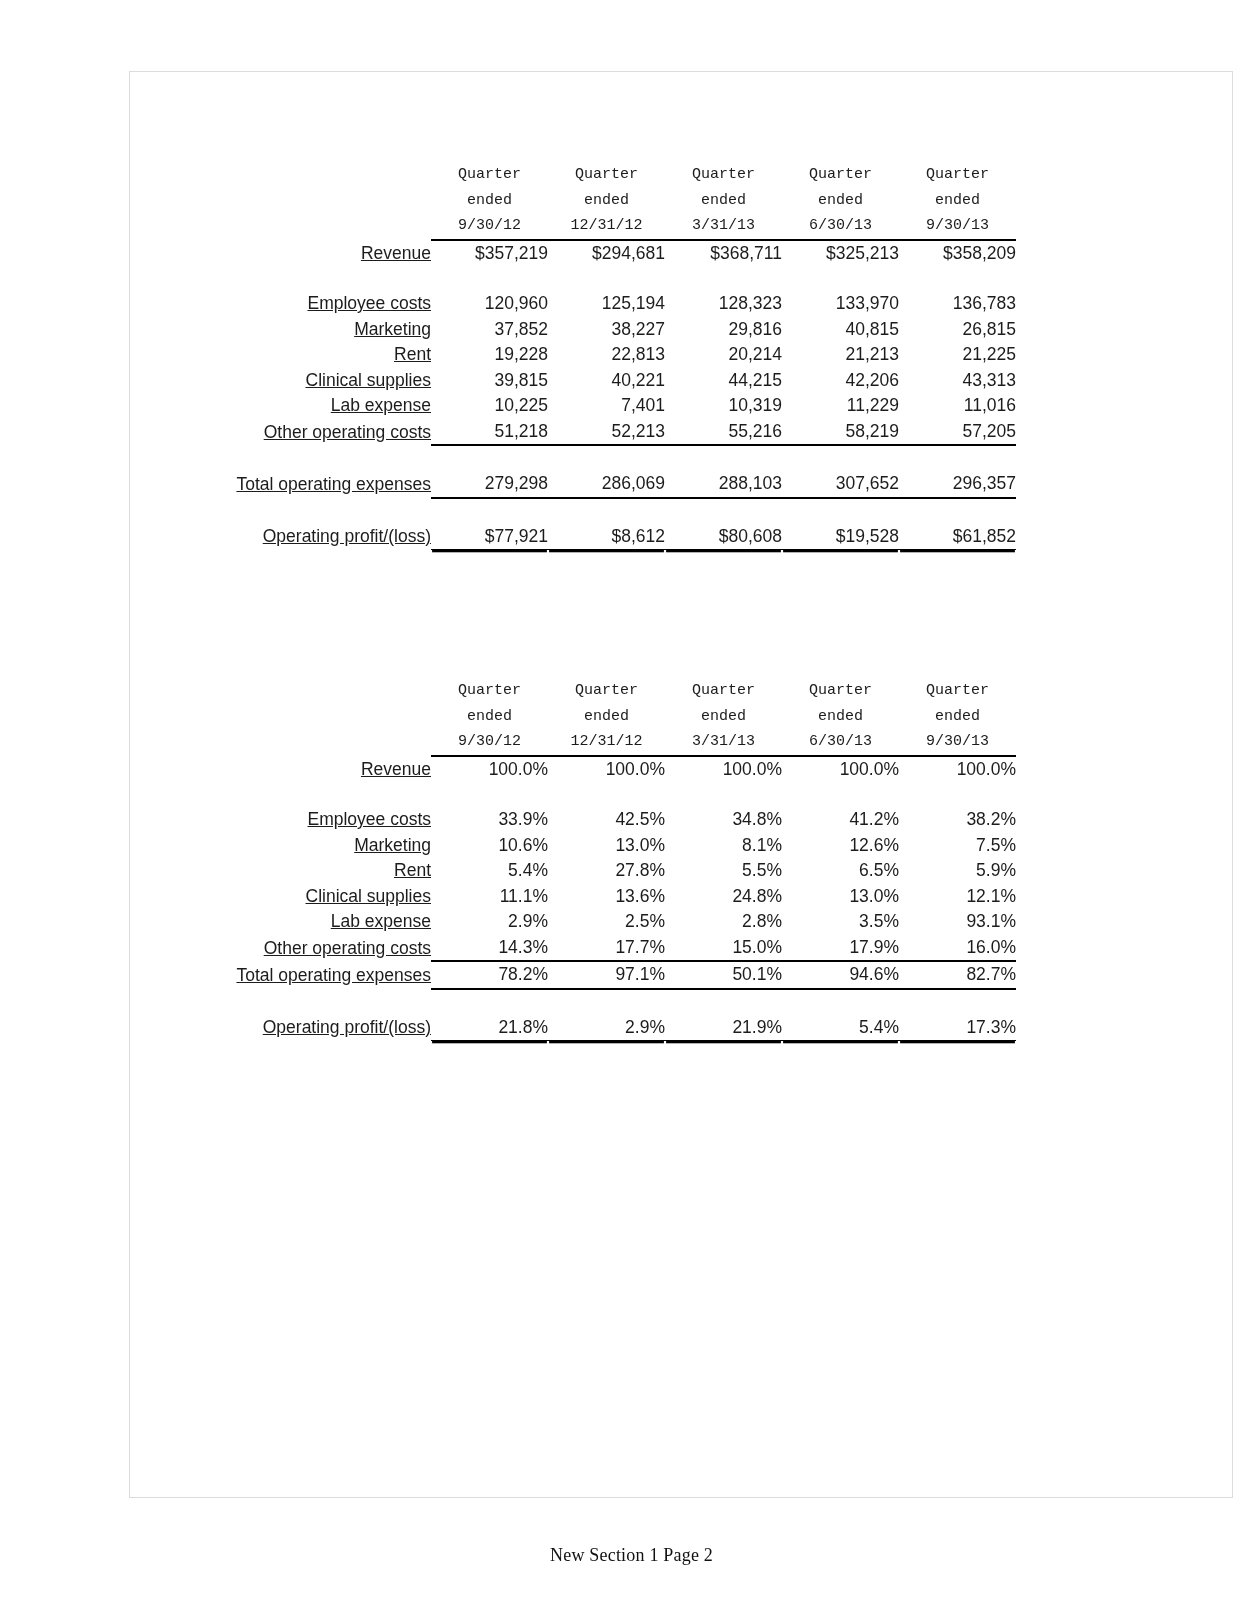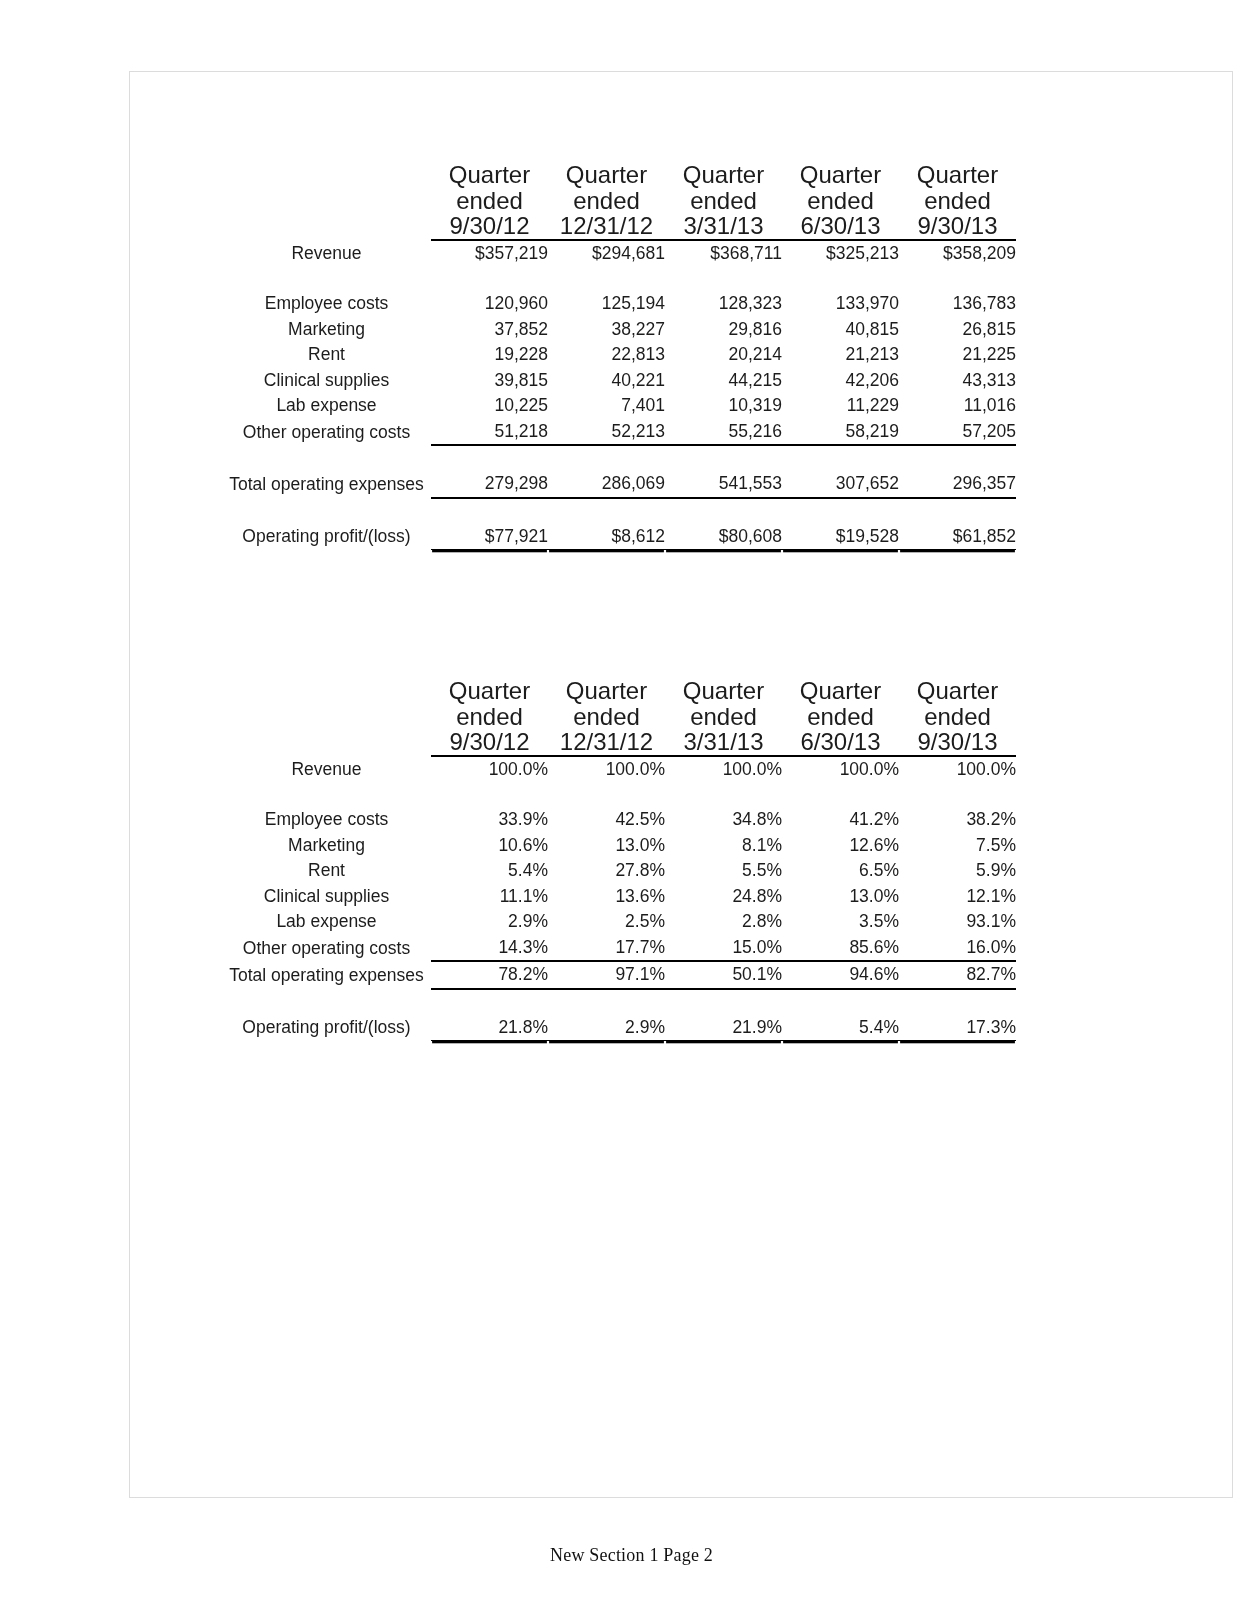--- a/index.html
+++ b/index.html
@@ -50,39 +50,41 @@
   .fin-table td, .fin-table th {
     padding: 0;
     font-weight: normal;
     vertical-align: bottom;
     white-space: nowrap;
   }
 
   
   .col-label {
     width: 209px;
-    text-align: center;
+    text-align: right;
     padding-right: 6px;
     box-sizing: border-box;
+    text-decoration: underline;
   }
   
   .col-val {
     width: 117px;
     text-align: right;
     padding-right: 10px;
     box-sizing: border-box;
   }
 
   
   .hdr-cell {
     text-align: center;
     padding: 0 4px 0 0;
     box-sizing: border-box;
     line-height: 25.5px;
-    font-size: 24px;
+    font-size: 15px;
+    font-family: Liberation Mono, monospace;
   }
   .hdr-line { display: block; }
 
   
   tr.data-row > td { height: 25.5px; line-height: 25.5px; }
   tr.spacer-row > td { height: 25px; line-height: 25px; }
 
   
   .rule-top-thick { border-top: 2.5px solid #000; }
   .rule-bot-thick { border-bottom: 2.5px solid #000; }
@@ -222,21 +224,21 @@
             <td></td>
             <td></td>
             <td></td>
             <td></td>
         </tr>
 
         <tr class="data-row">
           <td class="col-label">Total operating expenses</td>
           <td class="col-val rule-bot-thick">279,298</td>
           <td class="col-val rule-bot-thick">286,069</td>
-          <td class="col-val rule-bot-thick">541,553</td>
+          <td class="col-val rule-bot-thick">288,103</td>
           <td class="col-val rule-bot-thick">307,652</td>
           <td class="col-val rule-bot-thick">296,357</td>
         </tr>
 
         <tr class="spacer-row">
           <td></td>
             <td></td>
             <td></td>
             <td></td>
             <td></td>
@@ -349,21 +351,21 @@
           <td class="col-val">2.5%</td>
           <td class="col-val">2.8%</td>
           <td class="col-val">3.5%</td>
           <td class="col-val">93.1%</td>
         </tr>
         <tr class="data-row">
           <td class="col-label">Other operating costs</td>
           <td class="col-val rule-bot-thick">14.3%</td>
           <td class="col-val rule-bot-thick">17.7%</td>
           <td class="col-val rule-bot-thick">15.0%</td>
-          <td class="col-val rule-bot-thick">85.6%</td>
+          <td class="col-val rule-bot-thick">17.9%</td>
           <td class="col-val rule-bot-thick">16.0%</td>
         </tr>
 
         <tr class="data-row">
           <td class="col-label">Total operating expenses</td>
           <td class="col-val rule-bot-thick">78.2%</td>
           <td class="col-val rule-bot-thick">97.1%</td>
           <td class="col-val rule-bot-thick">50.1%</td>
           <td class="col-val rule-bot-thick">94.6%</td>
           <td class="col-val rule-bot-thick">82.7%</td>

